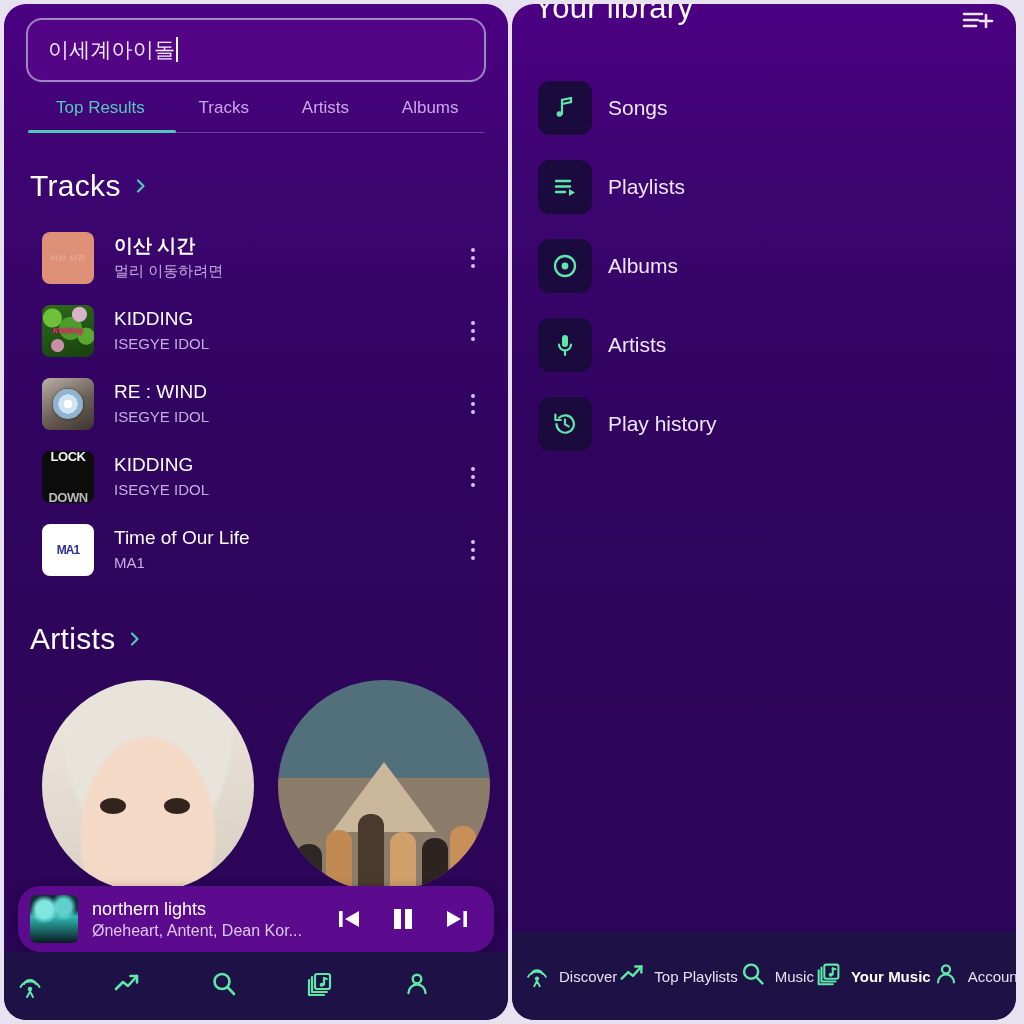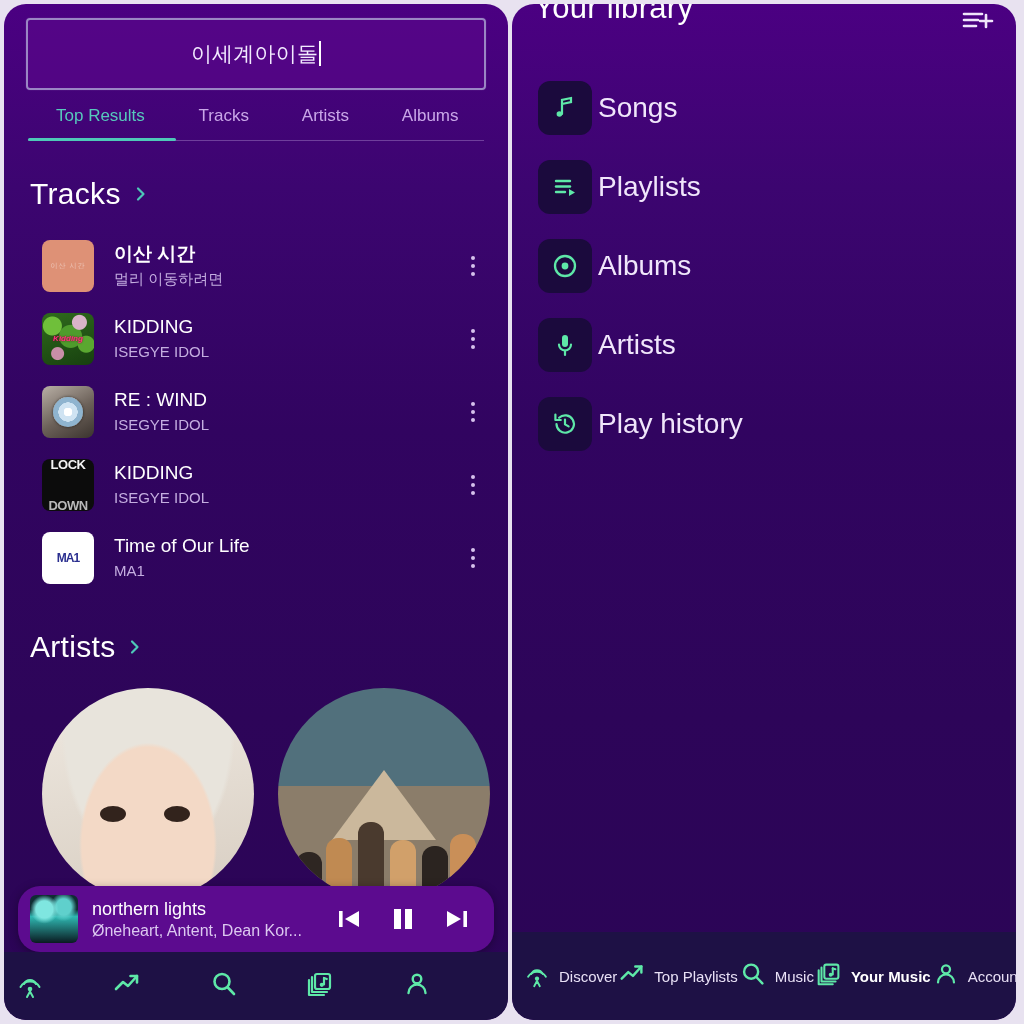--- a/index.html
+++ b/index.html
@@ -19,28 +19,27 @@
     border-radius: 22px;
     overflow: hidden;
     background: linear-gradient(180deg, #4b0082 0%, #3c0570 18%, #310460 42%, #2d0559 70%, #2b0556 100%);
   }
   .panel-left  { margin-right: 2px; }
   .panel-right { margin-left: 2px; }
 
   
   .search-wrap { padding: 14px 22px 0 22px; }
   .search-box {
-    height: 72px;
+    height: 64px;
     border: 2px solid #9a86c4;
-    border-radius: 4px;
+    border-radius: 16px;
     background: rgba(93,10,140,0.55);
     display: flex; align-items: center;
     padding: 0 20px;
     box-shadow: 0 0 0 1px rgba(255,255,255,0.04);
-    justify-content: center;
   }
   .search-text {
     color: #f2eaff; font-size: 21px; letter-spacing: .2px;
     position: relative; white-space: nowrap;
   }
   .caret {
     display: inline-block; width: 2px; height: 25px;
     background: #ffffff; vertical-align: -5px; margin-left: 1px;
   }
 
@@ -221,21 +220,21 @@
     color: #ffffff; font-size: 31px; letter-spacing: .3px;
     margin-top: -14px;
   }
   .add-icon { margin-top: 2px; cursor: pointer; }
   .lib-list { padding: 30px 0 0 0; }
   .lib-row { display: flex; align-items: center; height: 79px; padding: 0 0 0 26px; cursor: pointer; }
   .lib-tile {
     width: 54px; height: 54px; flex: 0 0 54px; border-radius: 12px;
     background: #1b0a3d; display: flex; align-items: center; justify-content: center;
   }
-  .lib-label { color: #f0e6fb; font-size: 28px; margin-left: 6px; }
+  .lib-label { color: #f0e6fb; font-size: 21px; margin-left: 16px; }
 </style>
 </head>
 <body>
 
 <div class="stage">
 
   <div class="panel panel-left">
 
     <div class="search-wrap">
       <div class="search-box">

